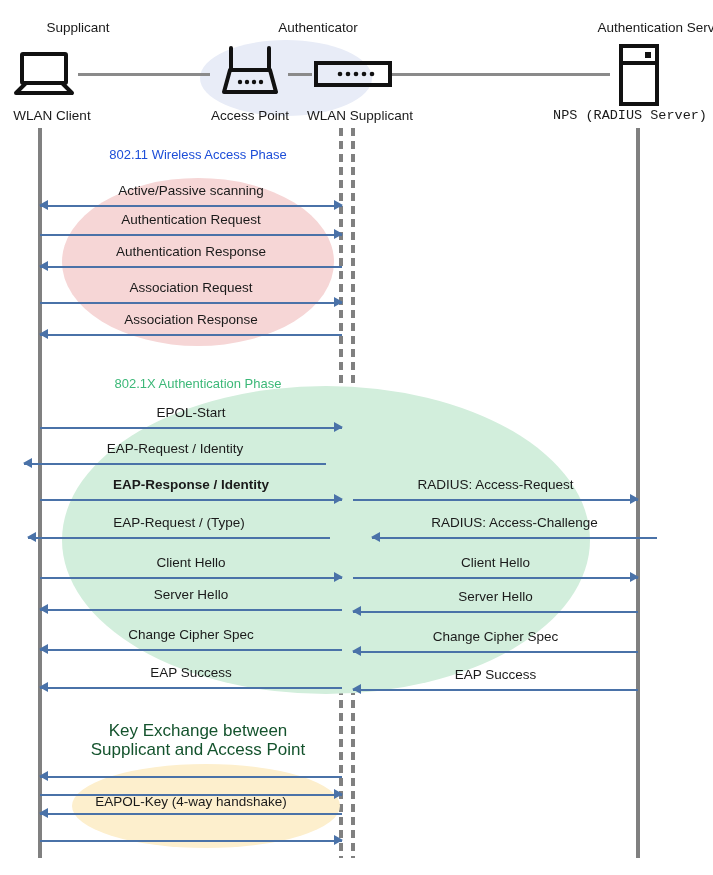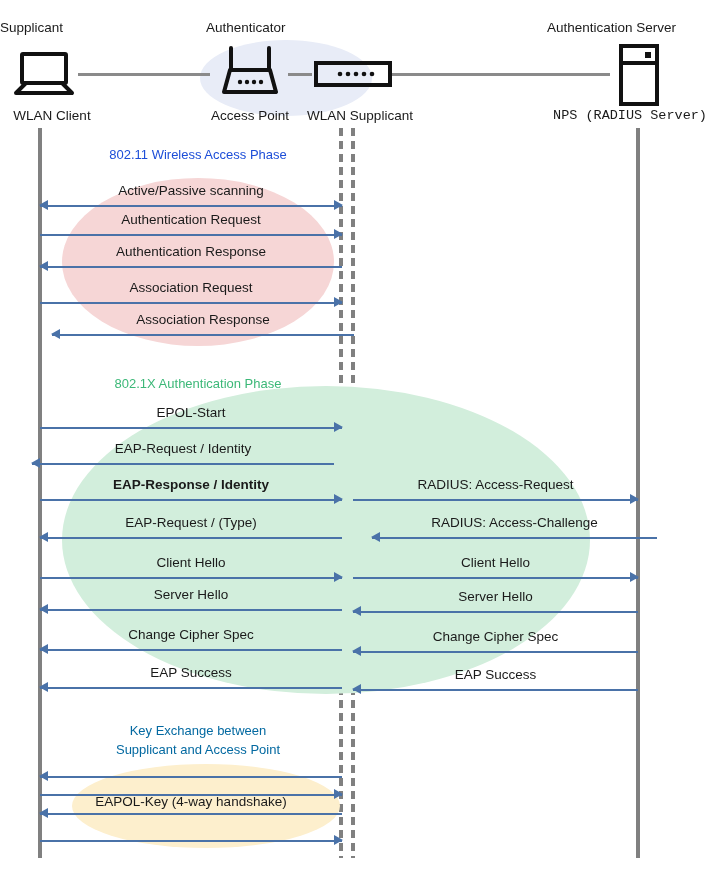--- a/index.html
+++ b/index.html
@@ -6,20 +6,22 @@
   body{
     width:713px;height:875px;position:relative;overflow:hidden;
     font-family:"Liberation Sans","DejaVu Sans",sans-serif;
     color:#1a1a1a;
   }
   #stage{position:absolute;left:0;top:0;width:713px;height:875px;}
 
   
   .role-title{
     position:absolute;font-size:13.5px;color:#1a1a1a;white-space:nowrap;
+    text-align:center;
+    margin-left:32px;
   }
   .node-label{
     position:absolute;font-size:13.5px;color:#1a1a1a;white-space:nowrap;
     text-align:center;
   }
   .auth-blob{
     position:absolute;left:200px;top:40px;width:172px;height:76px;
     background:#e8ecf7;border-radius:50%;
   }
   .hline{position:absolute;background:#8a8a8a;height:3px;}
@@ -123,21 +125,21 @@
   <div class="lifeline" style="left:636px;"></div>
 
   <div class="ellipse ellipse-red" style="left:62px;top:178px;width:272px;height:168px;"></div>
   <div class="ellipse ellipse-green" style="left:62px;top:386px;width:528px;height:308px;"></div>
   <div class="ellipse ellipse-yellow" style="left:72px;top:764px;width:268px;height:84px;"></div>
 
   <div class="phase-label" style="left:60px;top:146px;width:276px;color:#1d4ed8;">802.11 Wireless Access Phase</div>
 
   <div class="phase-label" style="left:60px;top:375px;width:276px;color:#3cb878;">802.1X Authentication Phase</div>
 
-  <div style="position:absolute;left:60px;top:721px;width:276px;text-align:center;color:#0369a1;font-size:13px;line-height:19px;white-space:nowrap;">
+  <div style="position:absolute;left:60px;top:721px;width:276px;text-align:center;color:#14532d;font-size:17px;line-height:19px;white-space:nowrap;">
     <div>Key Exchange between</div>
     <div>Supplicant and Access Point</div>
   </div>
 
   <div class="msg" style="left:40px;width:302px;top:205px;">
     <div class="shaft"></div>
     <div class="head left"></div>
     <div class="head right"></div>
     <div class="caption">Active/Passive scanning</div>
   </div>
@@ -153,45 +155,45 @@
     <div class="head left"></div>
     <div class="caption">Authentication Response</div>
   </div>
 
   <div class="msg" style="left:40px;width:302px;top:302px;">
     <div class="shaft"></div>
     <div class="head right"></div>
     <div class="caption">Association Request</div>
   </div>
 
-  <div class="msg" style="left:52px;width:302px;top:334px;">
+  <div class="msg" style="left:40px;width:302px;top:334px;">
     <div class="shaft"></div>
     <div class="head left"></div>
     <div class="caption">Association Response</div>
   </div>
 
   <div class="msg" style="left:40px;width:302px;top:427px;">
     <div class="shaft"></div>
     <div class="head right"></div>
     <div class="caption">EPOL-Start</div>
   </div>
 
-  <div class="msg" style="left:32px;width:302px;top:463px;">
+  <div class="msg" style="left:24px;width:302px;top:463px;">
     <div class="shaft"></div>
     <div class="head left"></div>
     <div class="caption">EAP-Request / Identity</div>
   </div>
 
   <div class="msg" style="left:40px;width:302px;top:499px;font-weight:bold;">
     <div class="shaft"></div>
     <div class="head right"></div>
     <div class="caption">EAP-Response / Identity</div>
   </div>
 
-  <div class="msg" style="left:40px;width:302px;top:537px;">
+  <div class="msg" style="left:28px;width:302px;top:537px;">
     <div class="shaft"></div>
     <div class="head left"></div>
     <div class="caption">EAP-Request / (Type)</div>
   </div>
 
   <div class="msg" style="left:40px;width:302px;top:577px;">
     <div class="shaft"></div>
     <div class="head right"></div>
     <div class="caption">Client Hello</div>
   </div>

